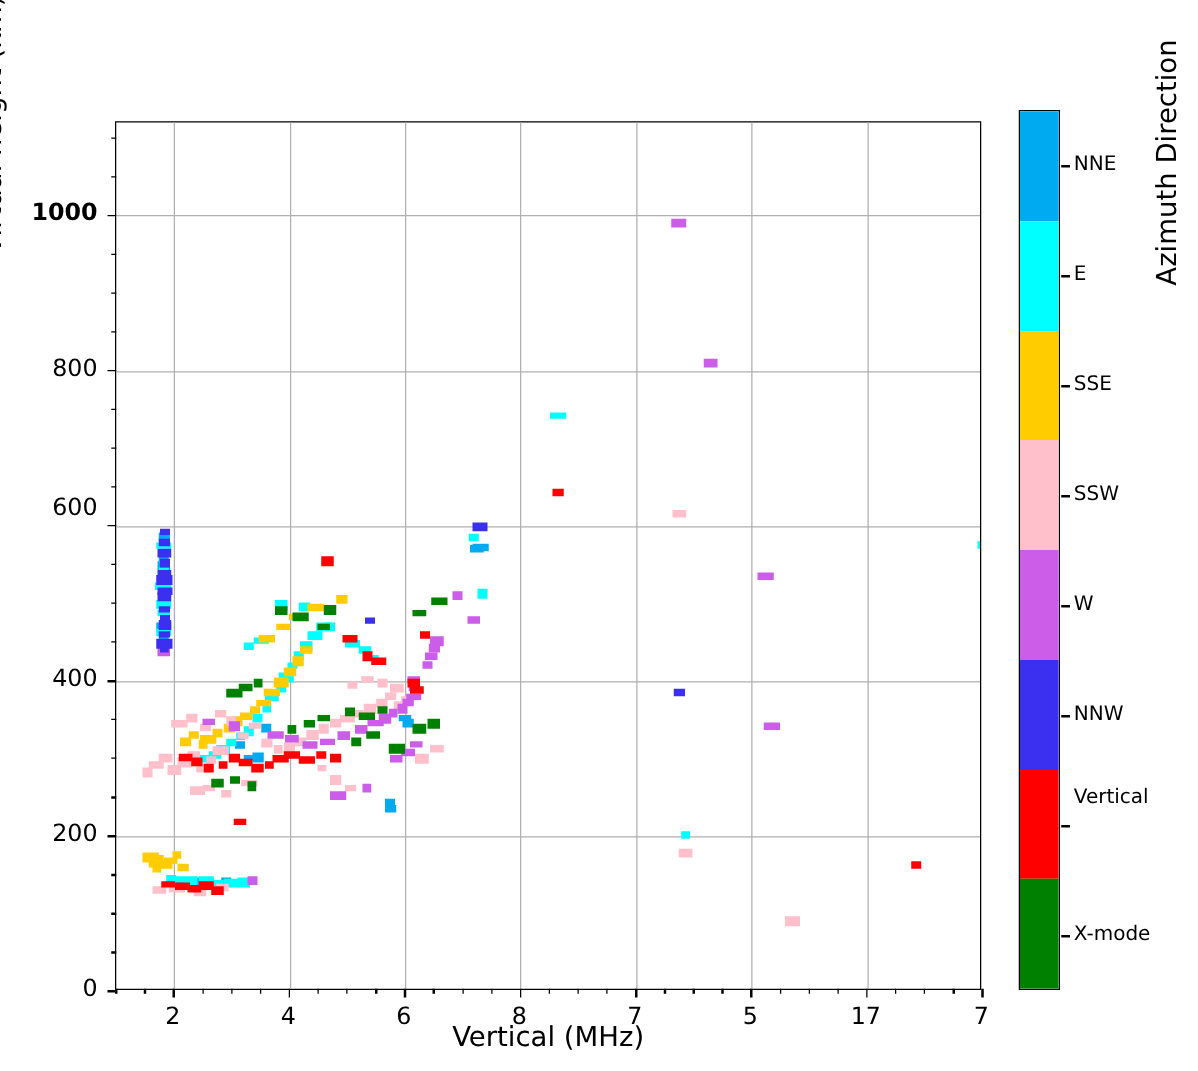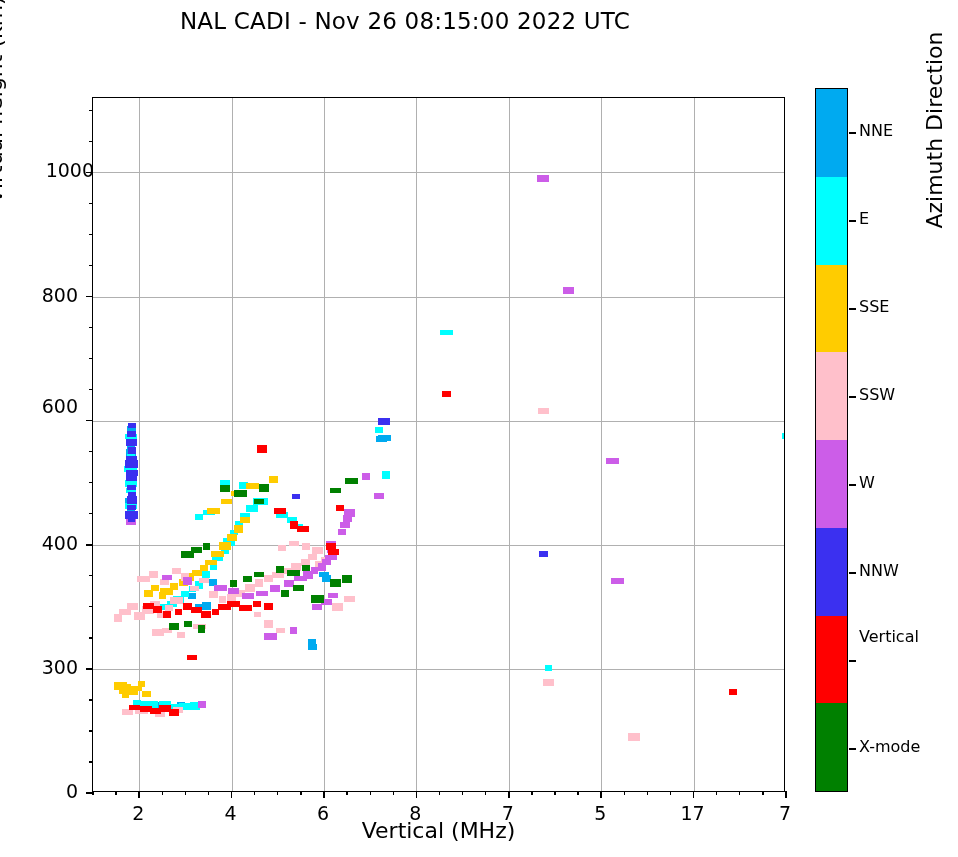--- a/index.html
+++ b/index.html
@@ -64,21 +64,20 @@
     position:absolute; left:922px; top:330px; width:400px;
     transform:rotate(-90deg); transform-origin:0 0;
     font-size:22px; text-align:center; white-space:nowrap;
   }
 </style>
 </head>
 <body>
 
 <div id="root">
 
-  <div id="title">NAL CADI - Nov 26 08:15:00 2022 UTC</div>
 
   <div id="plot-frame">
     <div id="grid-layer">
         <div class="gridline h" style="top: 570.893px;"></div>
         <div class="gridline h" style="top: 446.786px;"></div>
         <div class="gridline h" style="top: 322.679px;"></div>
         <div class="gridline h" style="top: 198.571px;"></div>
         <div class="gridline h" style="top: 74.4643px;"></div>
         <div class="gridline v" style="left: 46.2px;"></div>
         <div class="gridline v" style="left: 138.6px;"></div>
@@ -386,25 +385,25 @@
         <div class="tick x-minor" style="left: 553.75px;"></div>
         <div class="tick x-minor" style="left: 576.85px;"></div>
         <div class="tick x-minor" style="left: 623.05px;"></div>
         <div class="tick x-minor" style="left: 646.15px;"></div>
         <div class="tick x-minor" style="left: 669.25px;"></div>
       </div>
   </div>
 
   <div id="axis-label-layer">
       <div class="ytick-label" style="top: 780px; left: 0px; width: 78px;">0</div>
-      <div class="ytick-label" style="top: 655.893px; left: 0px; width: 78px;">300</div>
+      <div class="ytick-label" style="top: 655.893px; left: 0px; width: 78px;">200</div>
       <div class="ytick-label" style="top: 531.786px; left: 0px; width: 78px;">400</div>
       <div class="ytick-label" style="top: 395px; left: 0px; width: 78px;">600</div>
       <div class="ytick-label" style="top: 283.571px; left: 0px; width: 78px;">800</div>
-      <div class="ytick-label" style="top: 159.464px; left: 16px; width: 78px;">1000</div>
+      <div class="ytick-label" style="top: 159.464px; left: 0px; width: 78px; font-weight: bold;">1000</div>
       <div class="xtick-label" style="left: 108.2px; top: 802px;">2</div>
       <div class="xtick-label" style="left: 200.6px; top: 802px;">4</div>
       <div class="xtick-label" style="left: 293px; top: 802px;">6</div>
       <div class="xtick-label" style="left: 385.4px; top: 802px;">8</div>
       <div class="xtick-label" style="left: 477.8px; top: 802px;">7</div>
       <div class="xtick-label" style="left: 570.2px; top: 802px;">5</div>
       <div class="xtick-label" style="left: 662.6px; top: 802px;">17</div>
       <div class="xtick-label" style="left: 755px; top: 802px;">7</div>
     </div>
 

